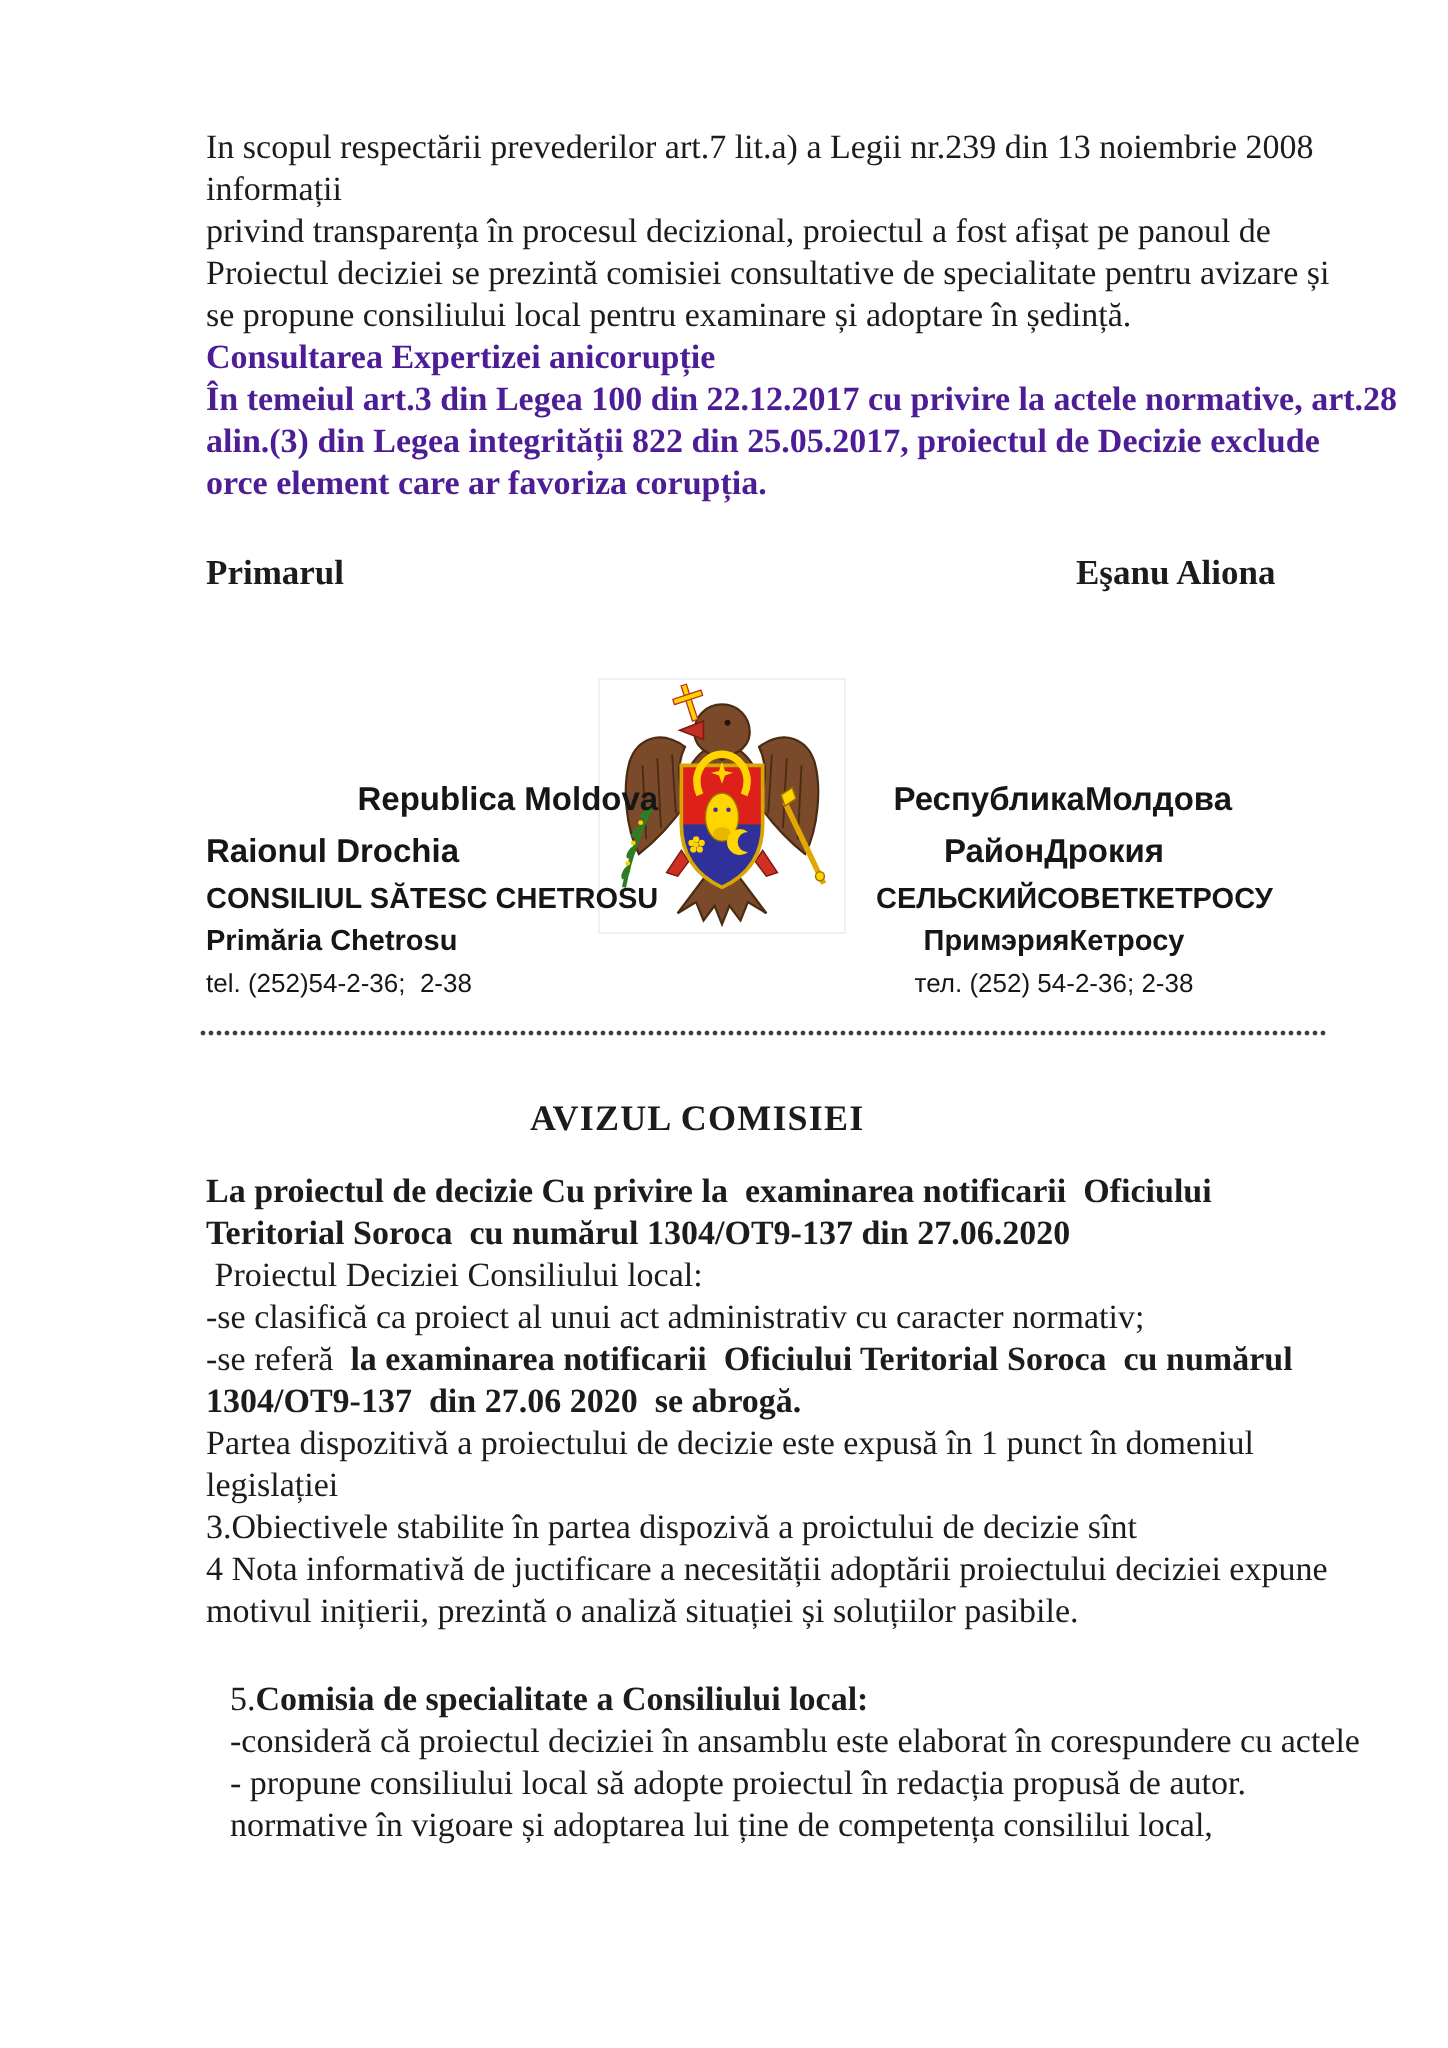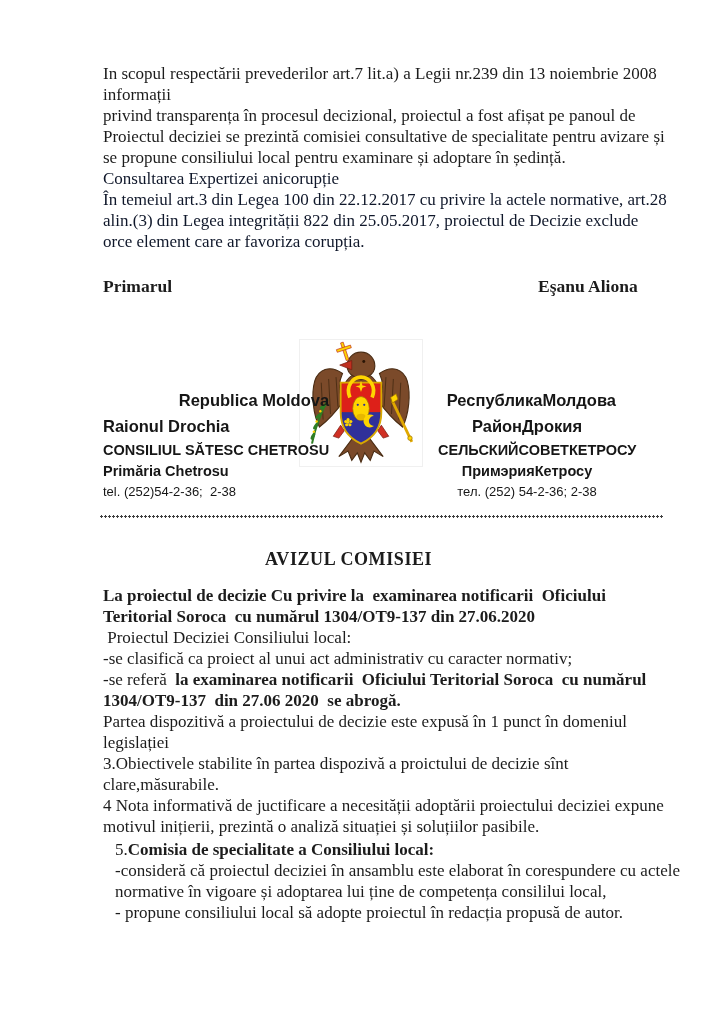--- a/index.html
+++ b/index.html
@@ -12,21 +12,21 @@
     color:#1c1c1c;
   }
   .abs{position:absolute;}
   .line{
     white-space:pre;
     font-size:17px;
     line-height:21px;
     color:#1c1c1c;
   }
   .line .b, .b{font-weight:bold;}
-  .gray{color:#0f172a;}
+  .gray{color:#4c1d95;font-weight:bold;}
   .sig-row{width:565px;}
   .sig-title{font-weight:bold;font-size:17.5px;}
   .sig-name{font-weight:bold;font-size:17.5px;position:absolute;left:435px;top:0;}
   
   .lh{font-family:"Liberation Sans", sans-serif;color:#161616;}
   .lh .l1{font-size:16.5px;font-weight:bold;line-height:27px;white-space:pre;text-align:right;}
   .lh .l2{font-size:16.5px;font-weight:bold;line-height:25px;white-space:pre;}
   .lh .l3{font-size:14.5px;font-weight:bold;line-height:22px;white-space:pre;}
   .lh .l4{font-size:14.5px;font-weight:bold;line-height:21px;white-space:pre;}
   .lh .l5{font-size:13px;font-weight:normal;line-height:20px;white-space:pre;}
@@ -156,25 +156,24 @@
   <div class="abs" style="left:103px;top:585px;">
     <div class="line"><span></span><span class="b">La proiectul de decizie Cu privire la  examinarea notificarii  Oficiului</span></div>
     <div class="line"><span></span><span class="b">Teritorial Soroca  cu numărul 1304/OT9-137 din 27.06.2020</span></div>
     <div class="line"><span> Proiectul Deciziei Consiliului local:</span><span class="b"></span></div>
     <div class="line"><span>-se clasifică ca proiect al unui act administrativ cu caracter normativ;</span><span class="b"></span></div>
     <div class="line"><span>-se referă </span><span class="b"> la examinarea notificarii  Oficiului Teritorial Soroca  cu numărul</span></div>
     <div class="line"><span></span><span class="b">1304/OT9-137  din 27.06 2020  se abrogă.</span></div>
     <div class="line"><span>Partea dispozitivă a proiectului de decizie este expusă în 1 punct în domeniul</span><span class="b"></span></div>
     <div class="line"><span>legislației</span><span class="b"></span></div>
     <div class="line"><span>3.Obiectivele stabilite în partea dispozivă a proictului de decizie sînt</span><span class="b"></span></div>
-    <div class="line"><span>clare,măsurabile.</span><span class="b"></span></div>
     <div class="line"><span>4 Nota informativă de juctificare a necesității adoptării proiectului deciziei expune</span><span class="b"></span></div>
     <div class="line"><span>motivul inițierii, prezintă o analiză situației și soluțiilor pasibile.</span><span class="b"></span></div>
   </div>
 
   <div class="abs" style="left:103px;top:839px;margin-left:12px;">
     <div class="line"><span>5.</span><span class="b">Comisia de specialitate a Consiliului local:</span></div>
     <div class="line"><span>-consideră că proiectul deciziei în ansamblu este elaborat în corespundere cu actele</span><span class="b"></span></div>
+    <div class="line"><span>- propune consiliului local să adopte proiectul în redacția propusă de autor.</span><span class="b"></span></div>
     <div class="line"><span>normative în vigoare și adoptarea lui ține de competența consililui local,</span><span class="b"></span></div>
-    <div class="line"><span>- propune consiliului local să adopte proiectul în redacția propusă de autor.</span><span class="b"></span></div>
   </div>
 
 </div>
 
 </body></html>

